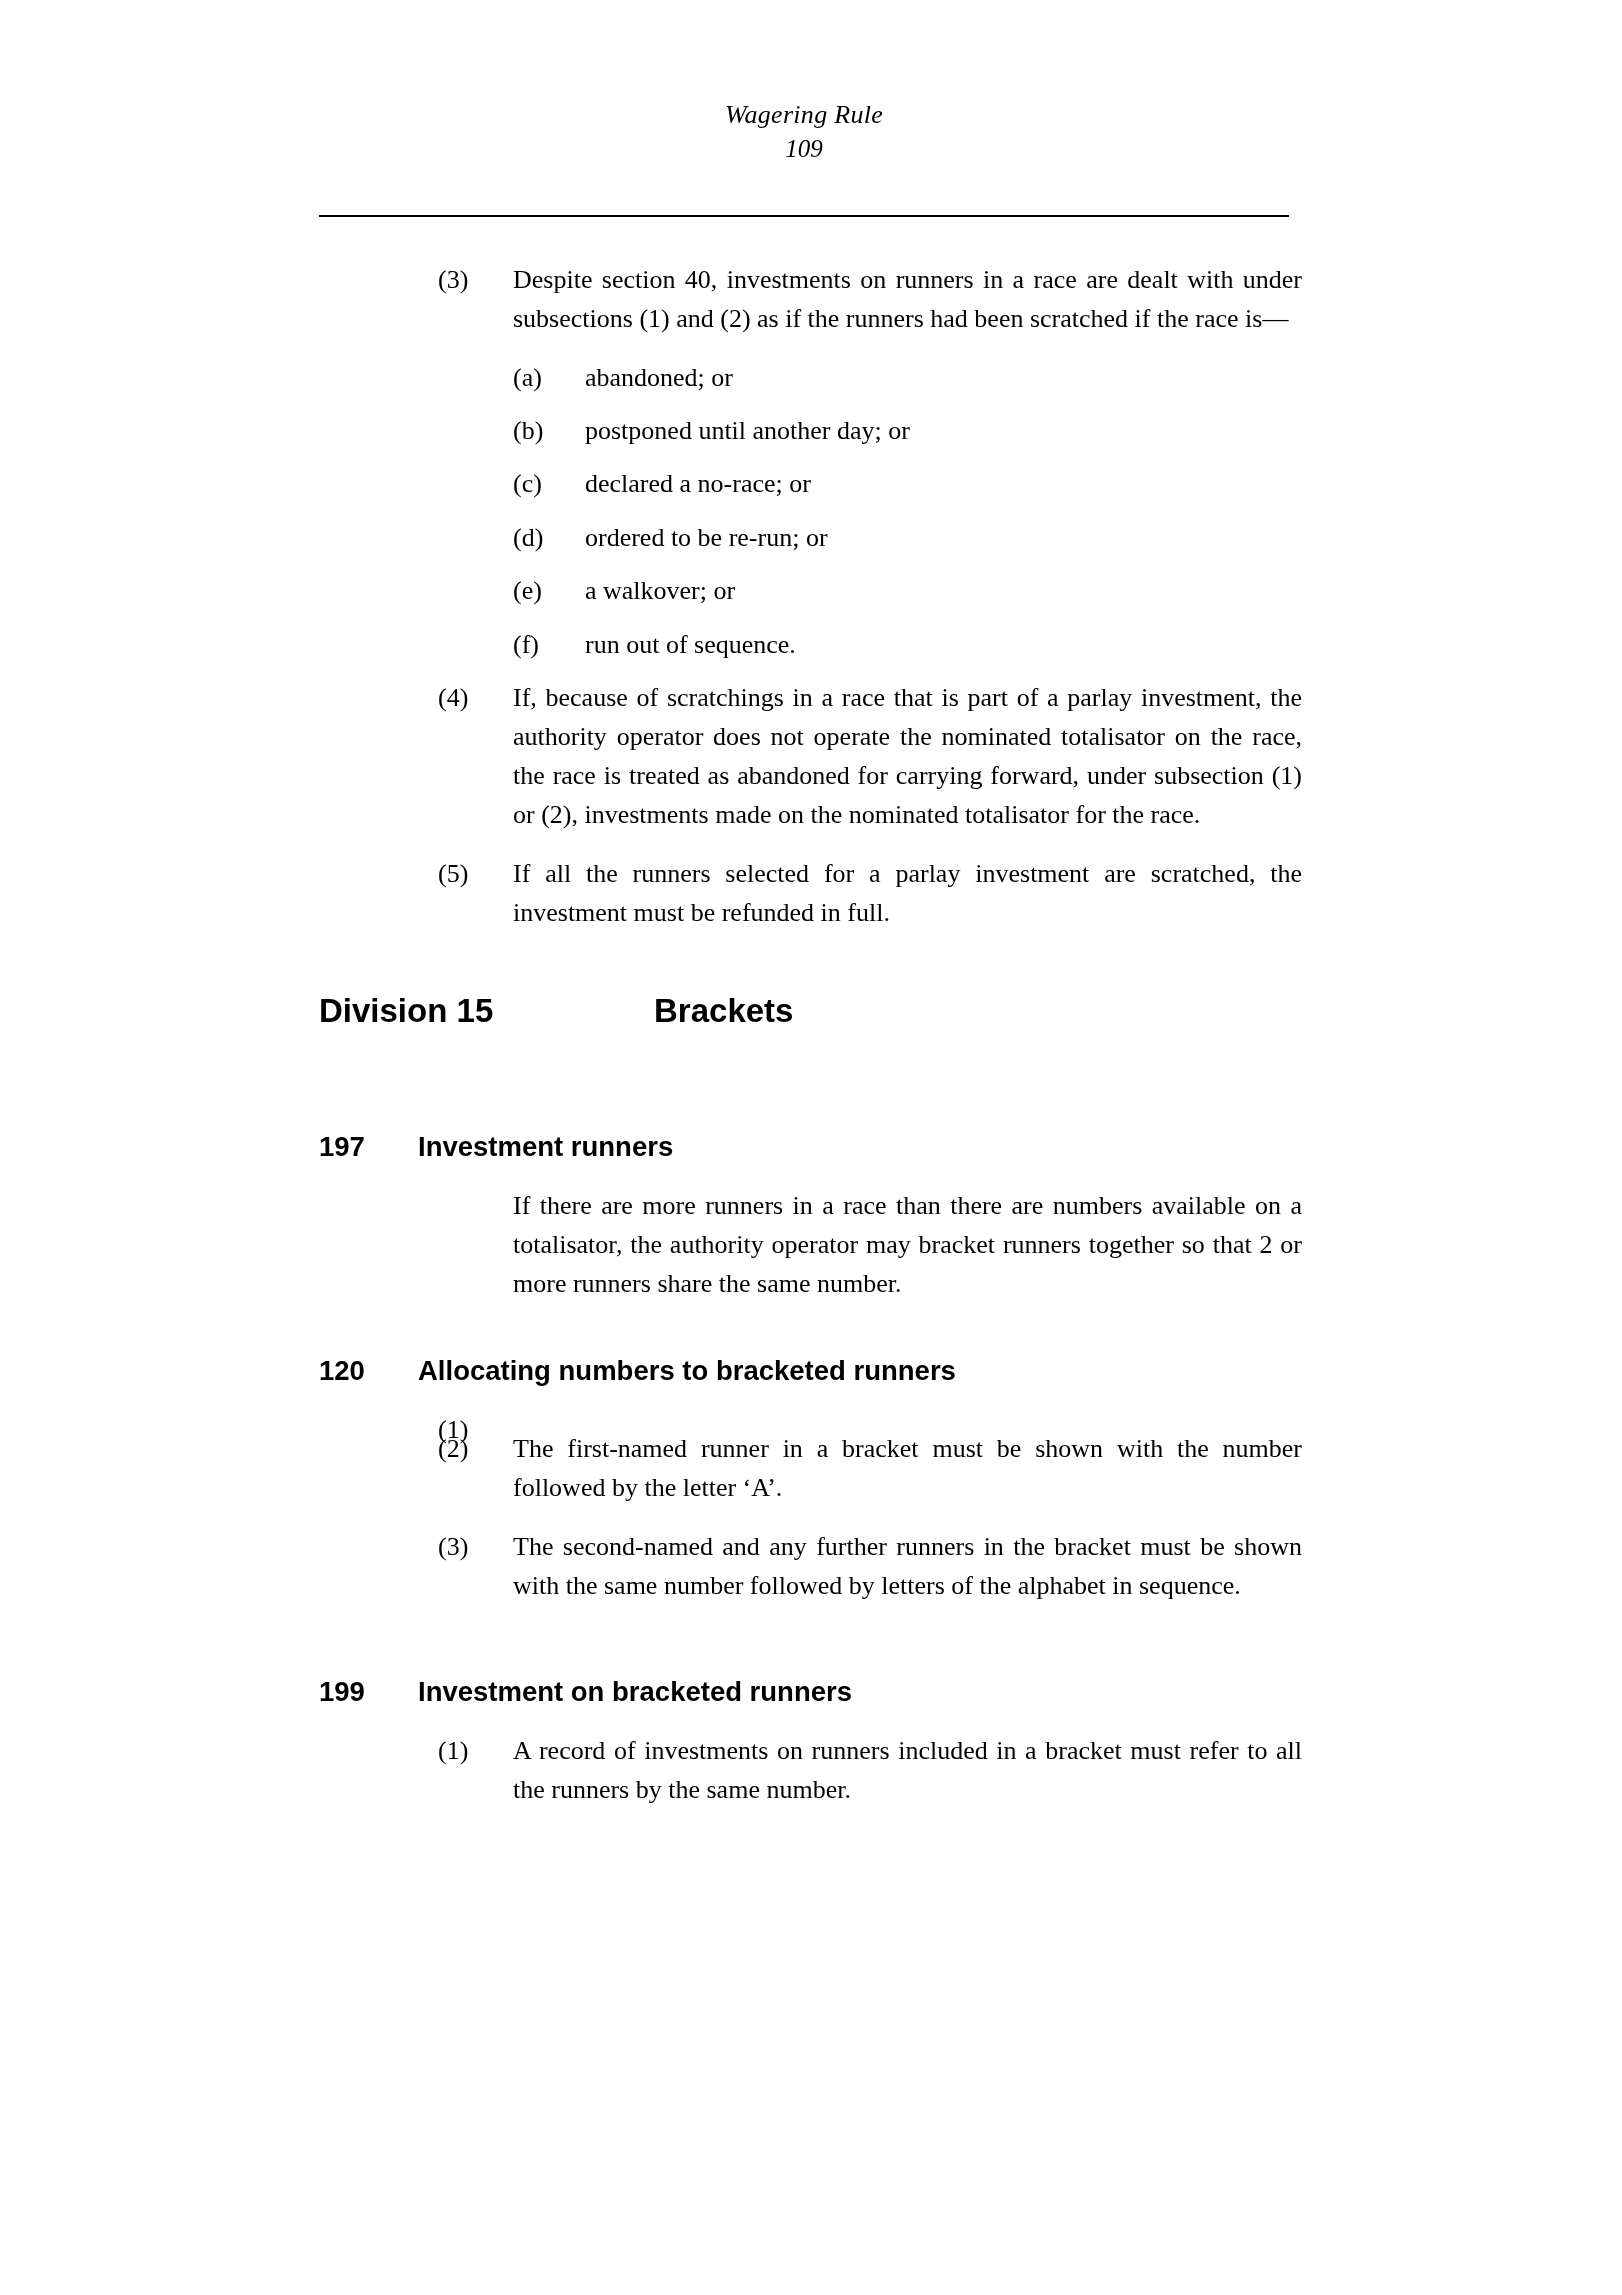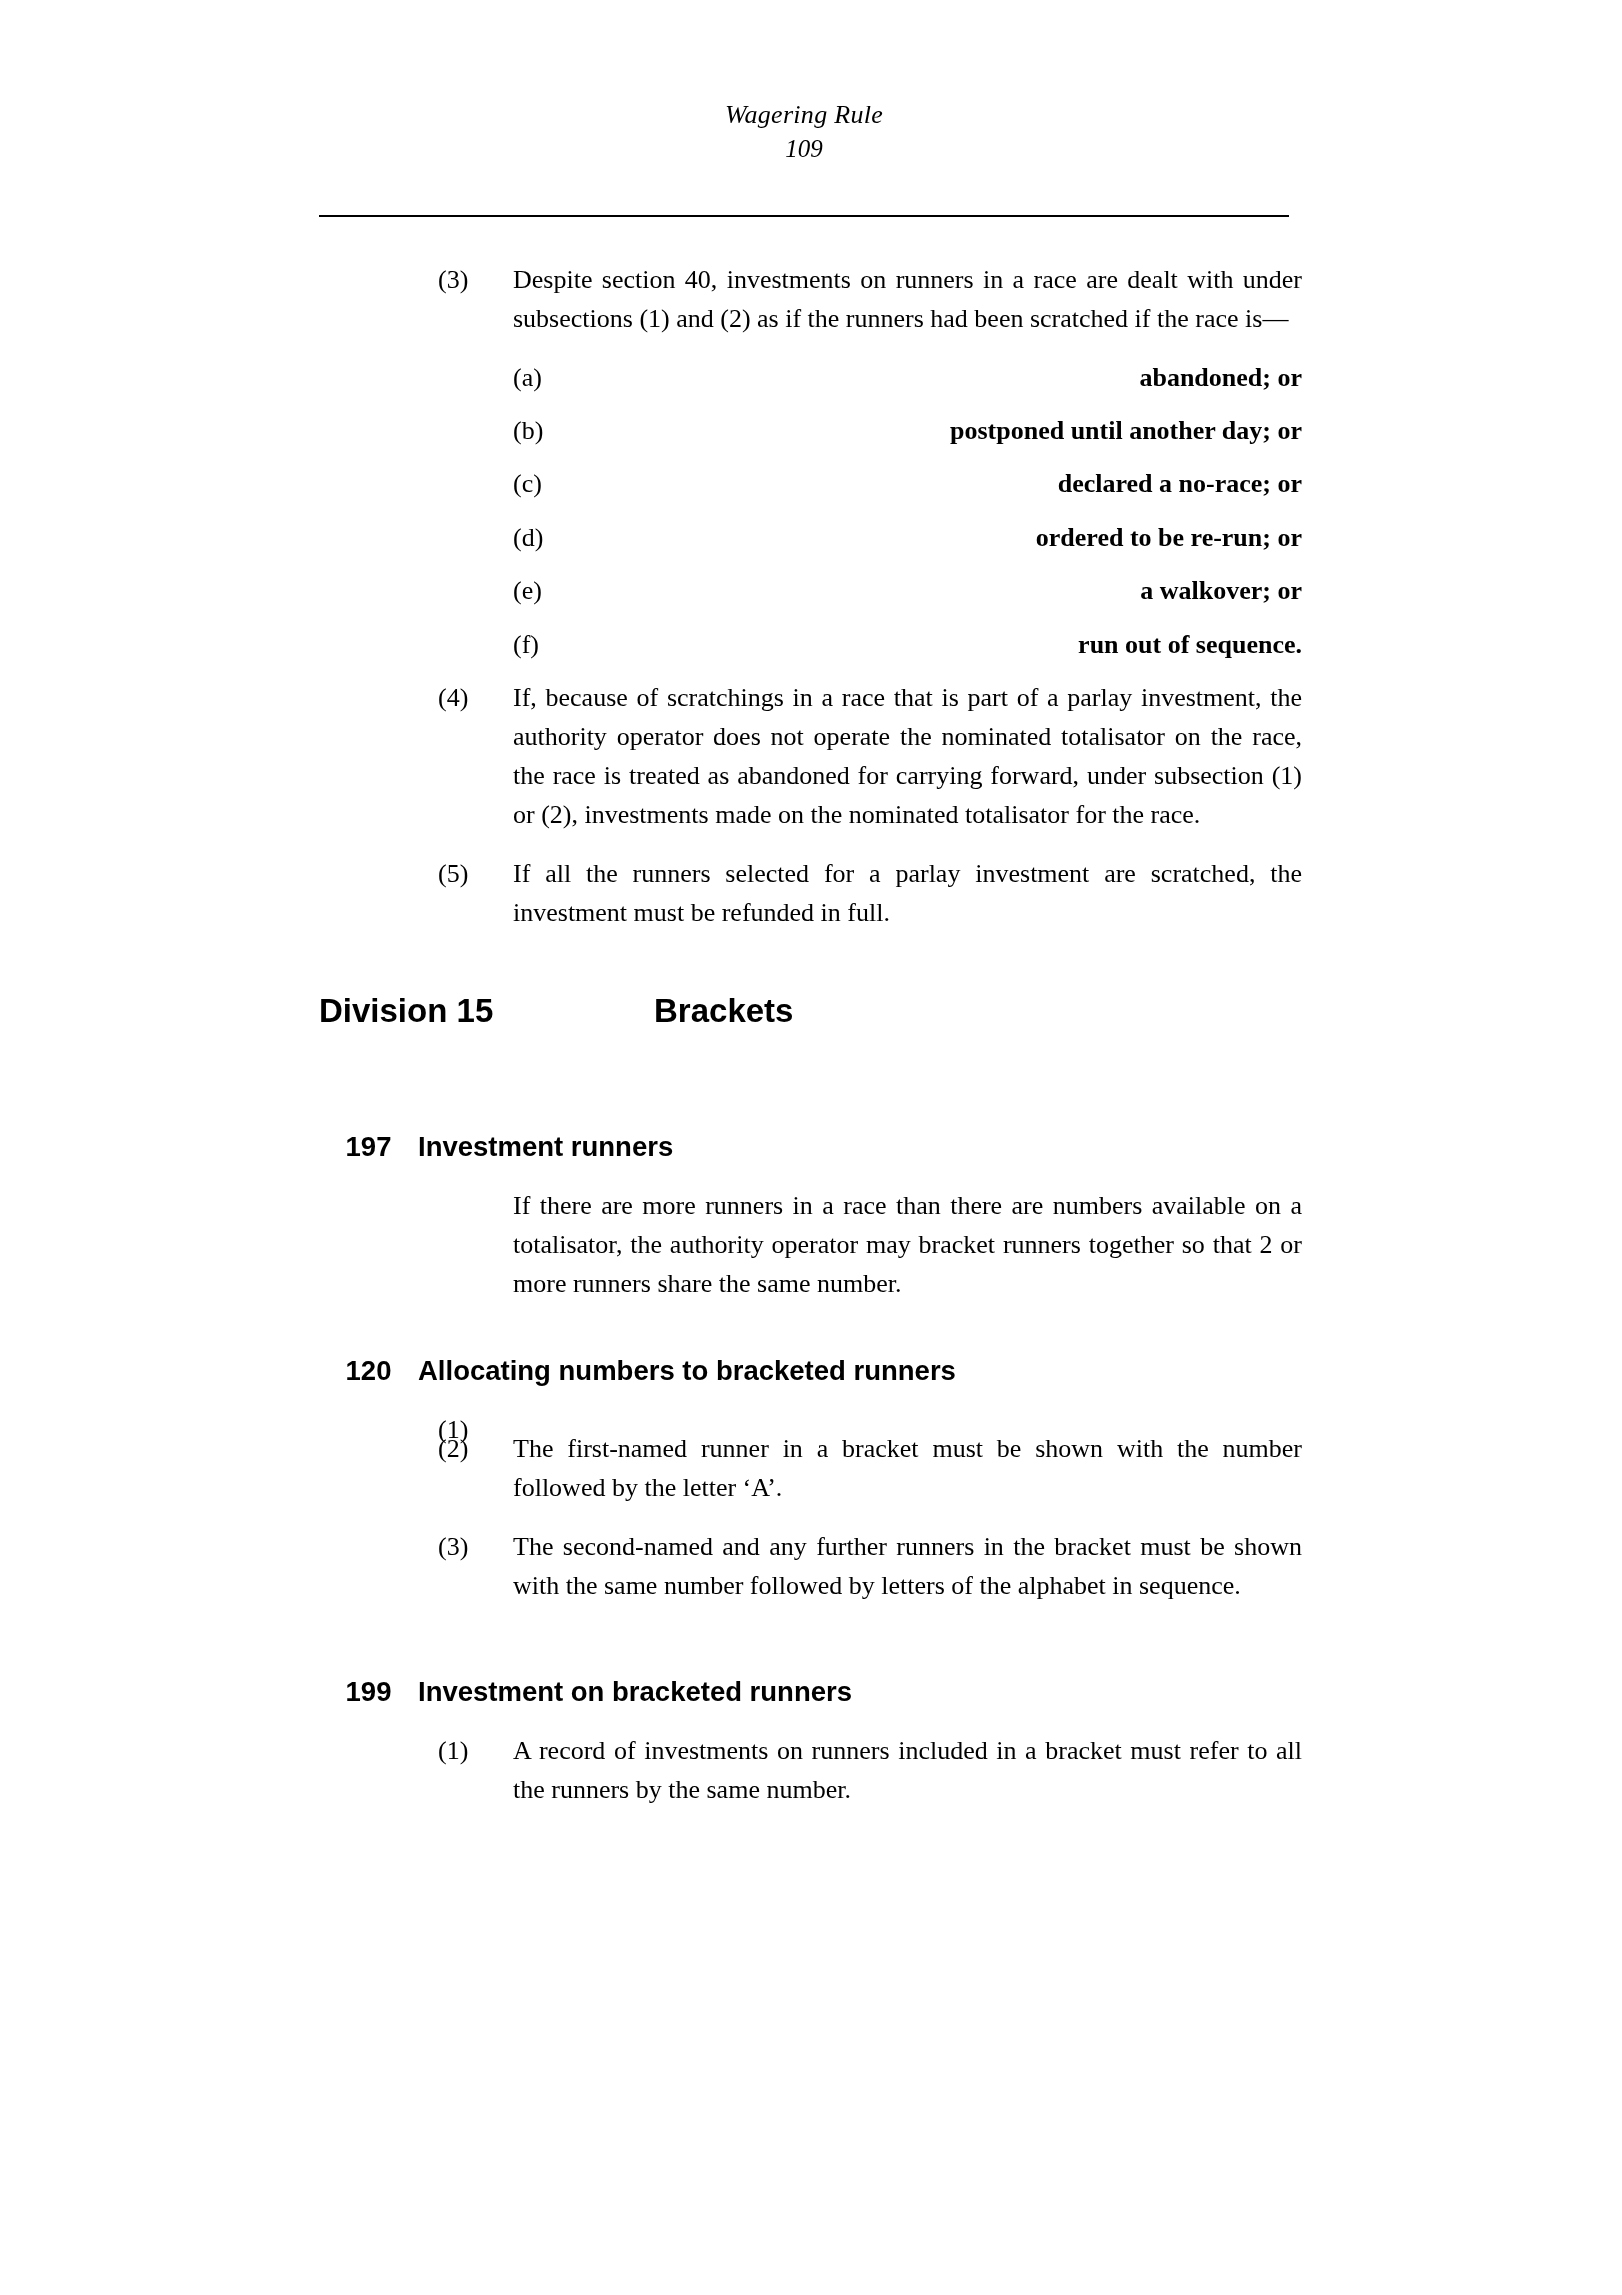--- a/index.html
+++ b/index.html
@@ -78,22 +78,21 @@
     text-align: justify;
     text-justify: inter-word;
   }
   
   .clause.level1 .marker { left: 119px; }
   
   .clause.level2 { margin-bottom: 14.4px; }
   .clause.level2 .marker { left: 194px; width: 65px; }
   .clause.level2 .body {
     margin-left: 266px;
-    text-align: right;
-    font-weight: bold;
+    text-align: left;
   }
   
   .plain-body {
     margin-left: 194px;
     font-size: 26px;
     line-height: 39px;
     text-align: justify;
     text-justify: inter-word;
   }
 
@@ -121,21 +120,20 @@
     position: relative;
     font-family: "Liberation Sans", sans-serif;
     font-weight: bold;
     font-size: 27.5px;
     line-height: 35px;
     white-space: nowrap;
   }
   .section-head .sec-num {
     display: inline-block;
     width: 99px;
-    text-align: center;
   }
   .section-head .sec-title {
     display: inline-block;
   }
 
   .gap-after-division { height: 98px; }
   .gap-before-section { height: 50px; }
   .gap-after-section  { height: 22px; }
 </style>
 </head>

